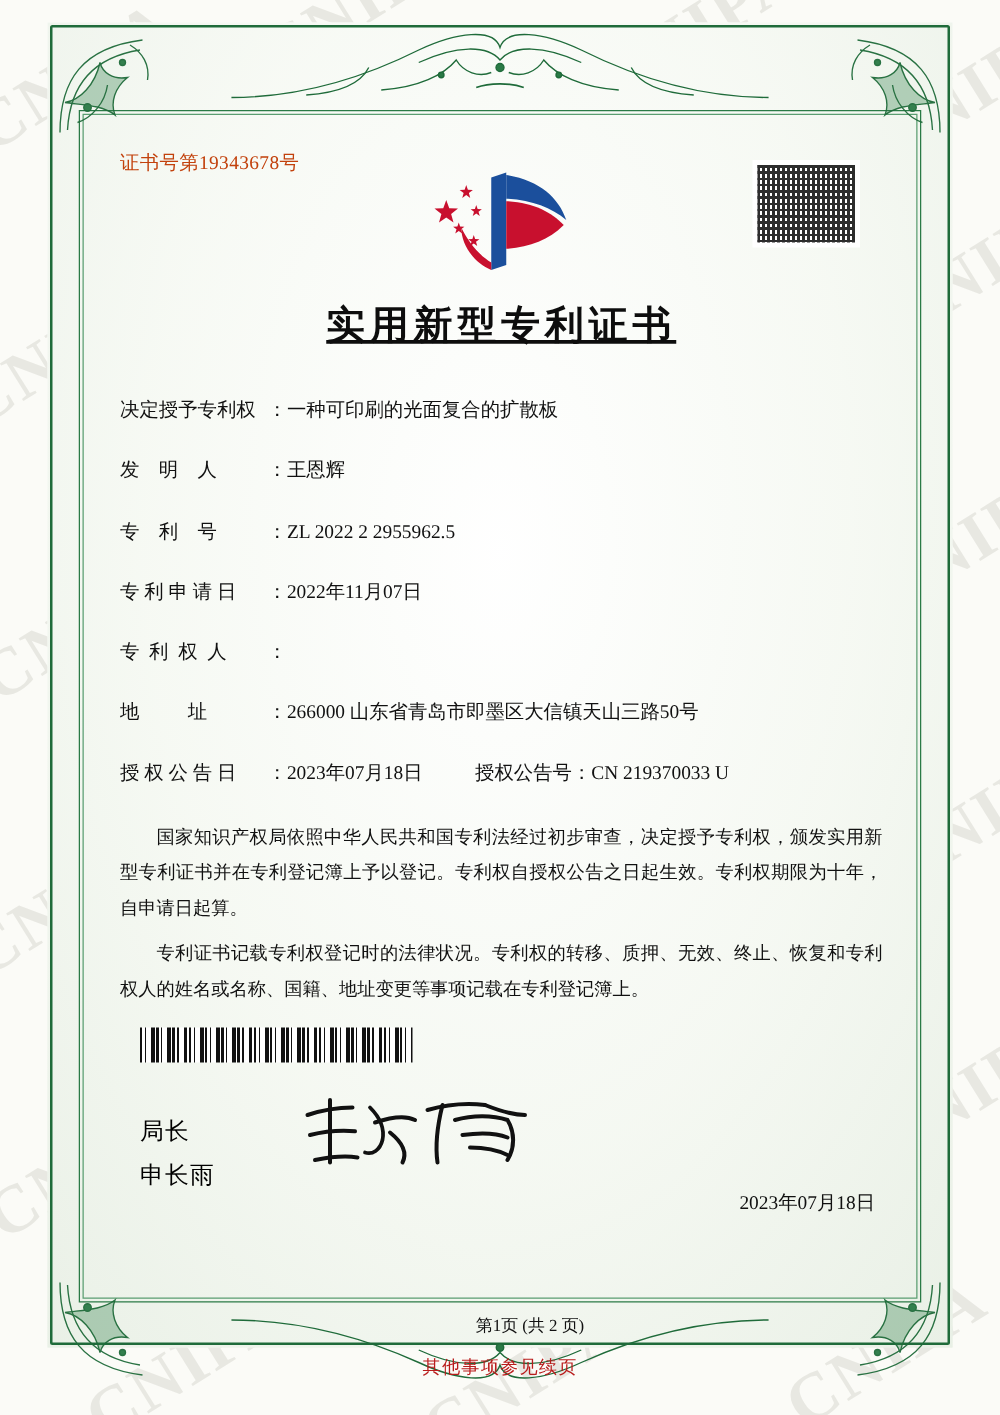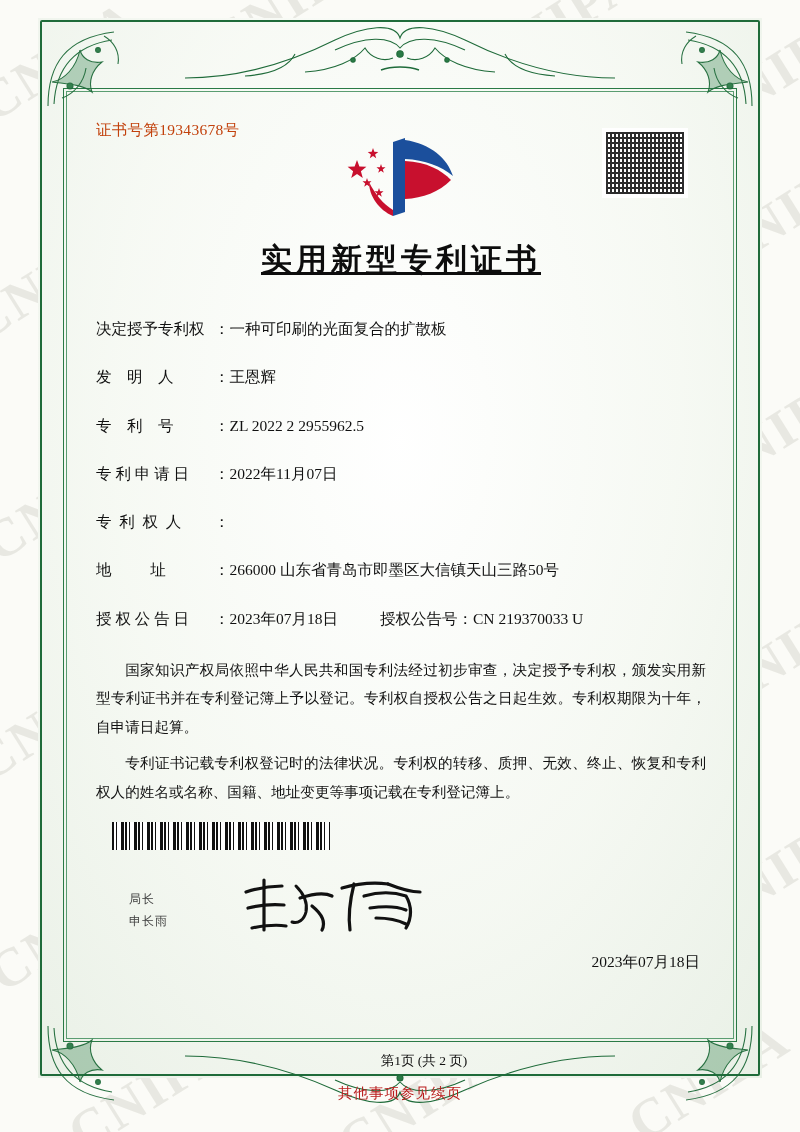--- a/index.html
+++ b/index.html
@@ -179,25 +179,24 @@
     left: 112px; top: 822px;
     width: 218px; height: 28px;
     background-image: repeating-linear-gradient(90deg,
       #111 0 2px, #fff 2px 4px, #111 4px 5px, #fff 5px 9px,
       #111 9px 12px, #fff 12px 13px);
   }
 
   .sig-block {
     position: absolute;
     left: 112px; top: 888px;
-    font-size: 12px;
+    font-size: 19px;
     line-height: 1.85;
-    color: #404040;
+    color: #000000;
     letter-spacing: 1px;
-    margin-left: 17px;
   }
   .signature {
     position: absolute;
     left: 238px; top: 872px;
     width: 200px; height: 70px;
   }
   .date-right {
     position: absolute;
     right: 100px; top: 952px;
     font-size: 15.5px;

